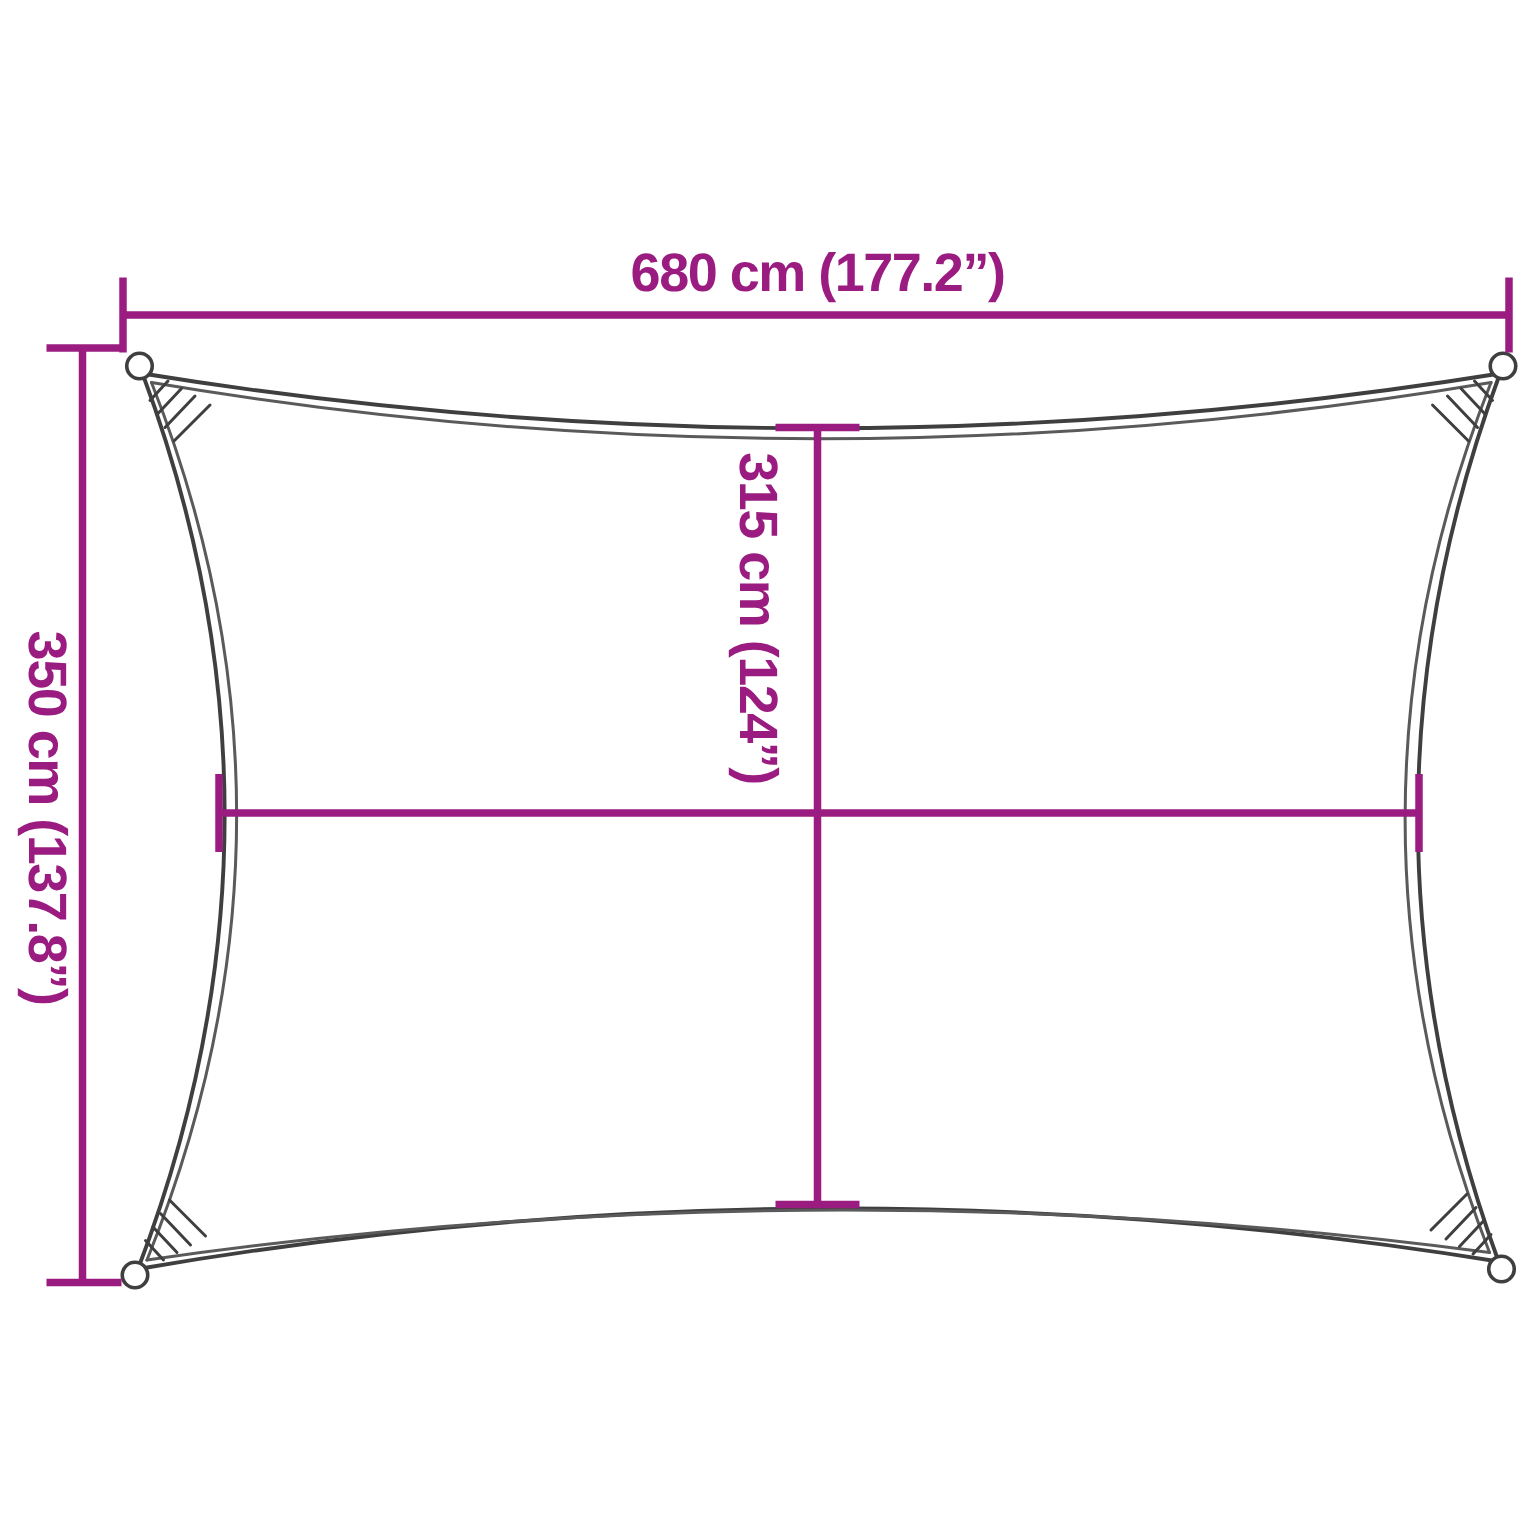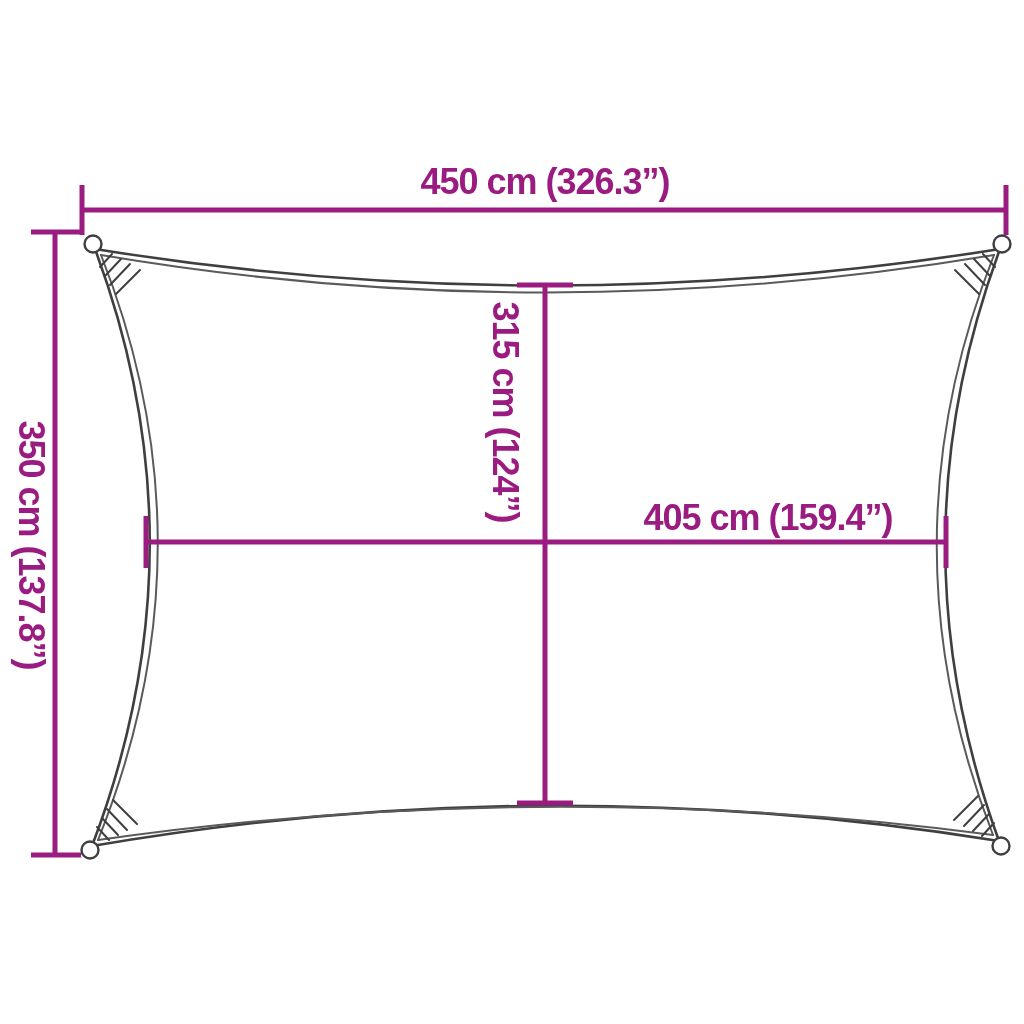--- a/index.html
+++ b/index.html
@@ -87,21 +87,20 @@
       <path d="M545,285 L545,803"></path>
       <path d="M517,285 L573,285"></path>
       <path d="M517,803 L573,803"></path>
 
       <path d="M148,542 L946,542"></path>
       <path d="M146,516 L146,568"></path>
       <path d="M946,516 L946,568"></path>
     </g>
   </svg>
 
-  <div class="dim-label label-width">450 cm (326.3”)</div>
+  <div class="dim-label label-width">680 cm (177.2”)</div>
 
   <div class="dim-label vertical label-height">350 cm (137.8”)</div>
 
   <div class="dim-label vertical label-inner-h">315 cm (124”)</div>
 
-  <div class="dim-label label-inner-w">405 cm (159.4”)</div>
 
 </div>
 
 </body></html>

